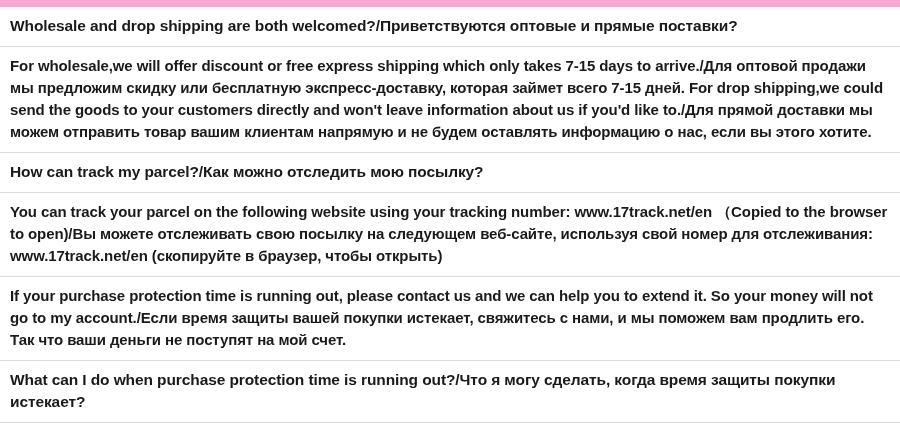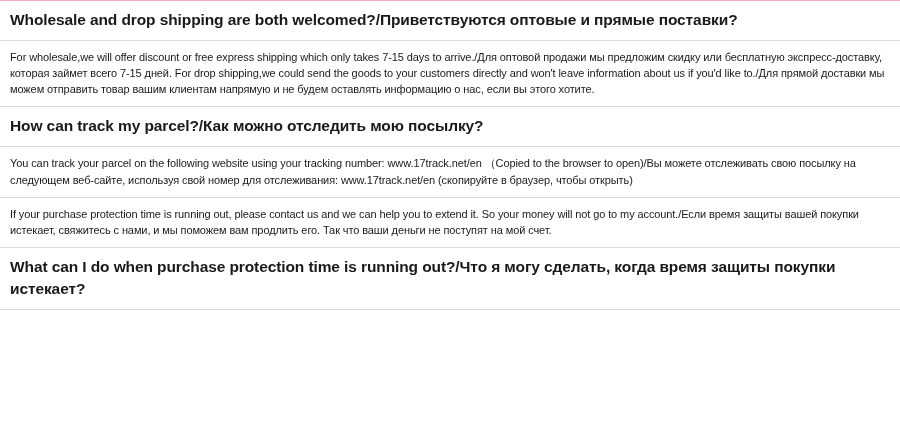--- a/index.html
+++ b/index.html
@@ -10,40 +10,40 @@
   body {
     width: 900px;
     height: 434px;
     font-family: "Liberation Sans", sans-serif;
     color: #1a1a1a;
     overflow: hidden;
   }
   .faq {
     width: 900px;
     box-sizing: border-box;
-    border-top: 1px solid #f9a8d4;
+    border-top: 7px solid #f9a8d4;
     border-bottom: 1px solid #d9d9d9;
   }
   .row {
     box-sizing: border-box;
     padding: 7px 10px 8px 10px;
     border-bottom: 1px solid #dcdcdc;
   }
   .row:last-child {
     border-bottom: none;
   }
   .q {
     font-size: 15.5px;
     font-weight: bold;
     line-height: 1.42;
     letter-spacing: -0.1px;
   }
   .a {
-    font-size: 11px;
-    font-weight: normal;
+    font-size: 15px;
+    font-weight: bold;
     line-height: 1.47;
     letter-spacing: -0.1px;
   }
   .q-block {
     padding-top: 8px;
     padding-bottom: 9px;
   }
   .a-block {
     padding-top: 8px;
     padding-bottom: 9px;

